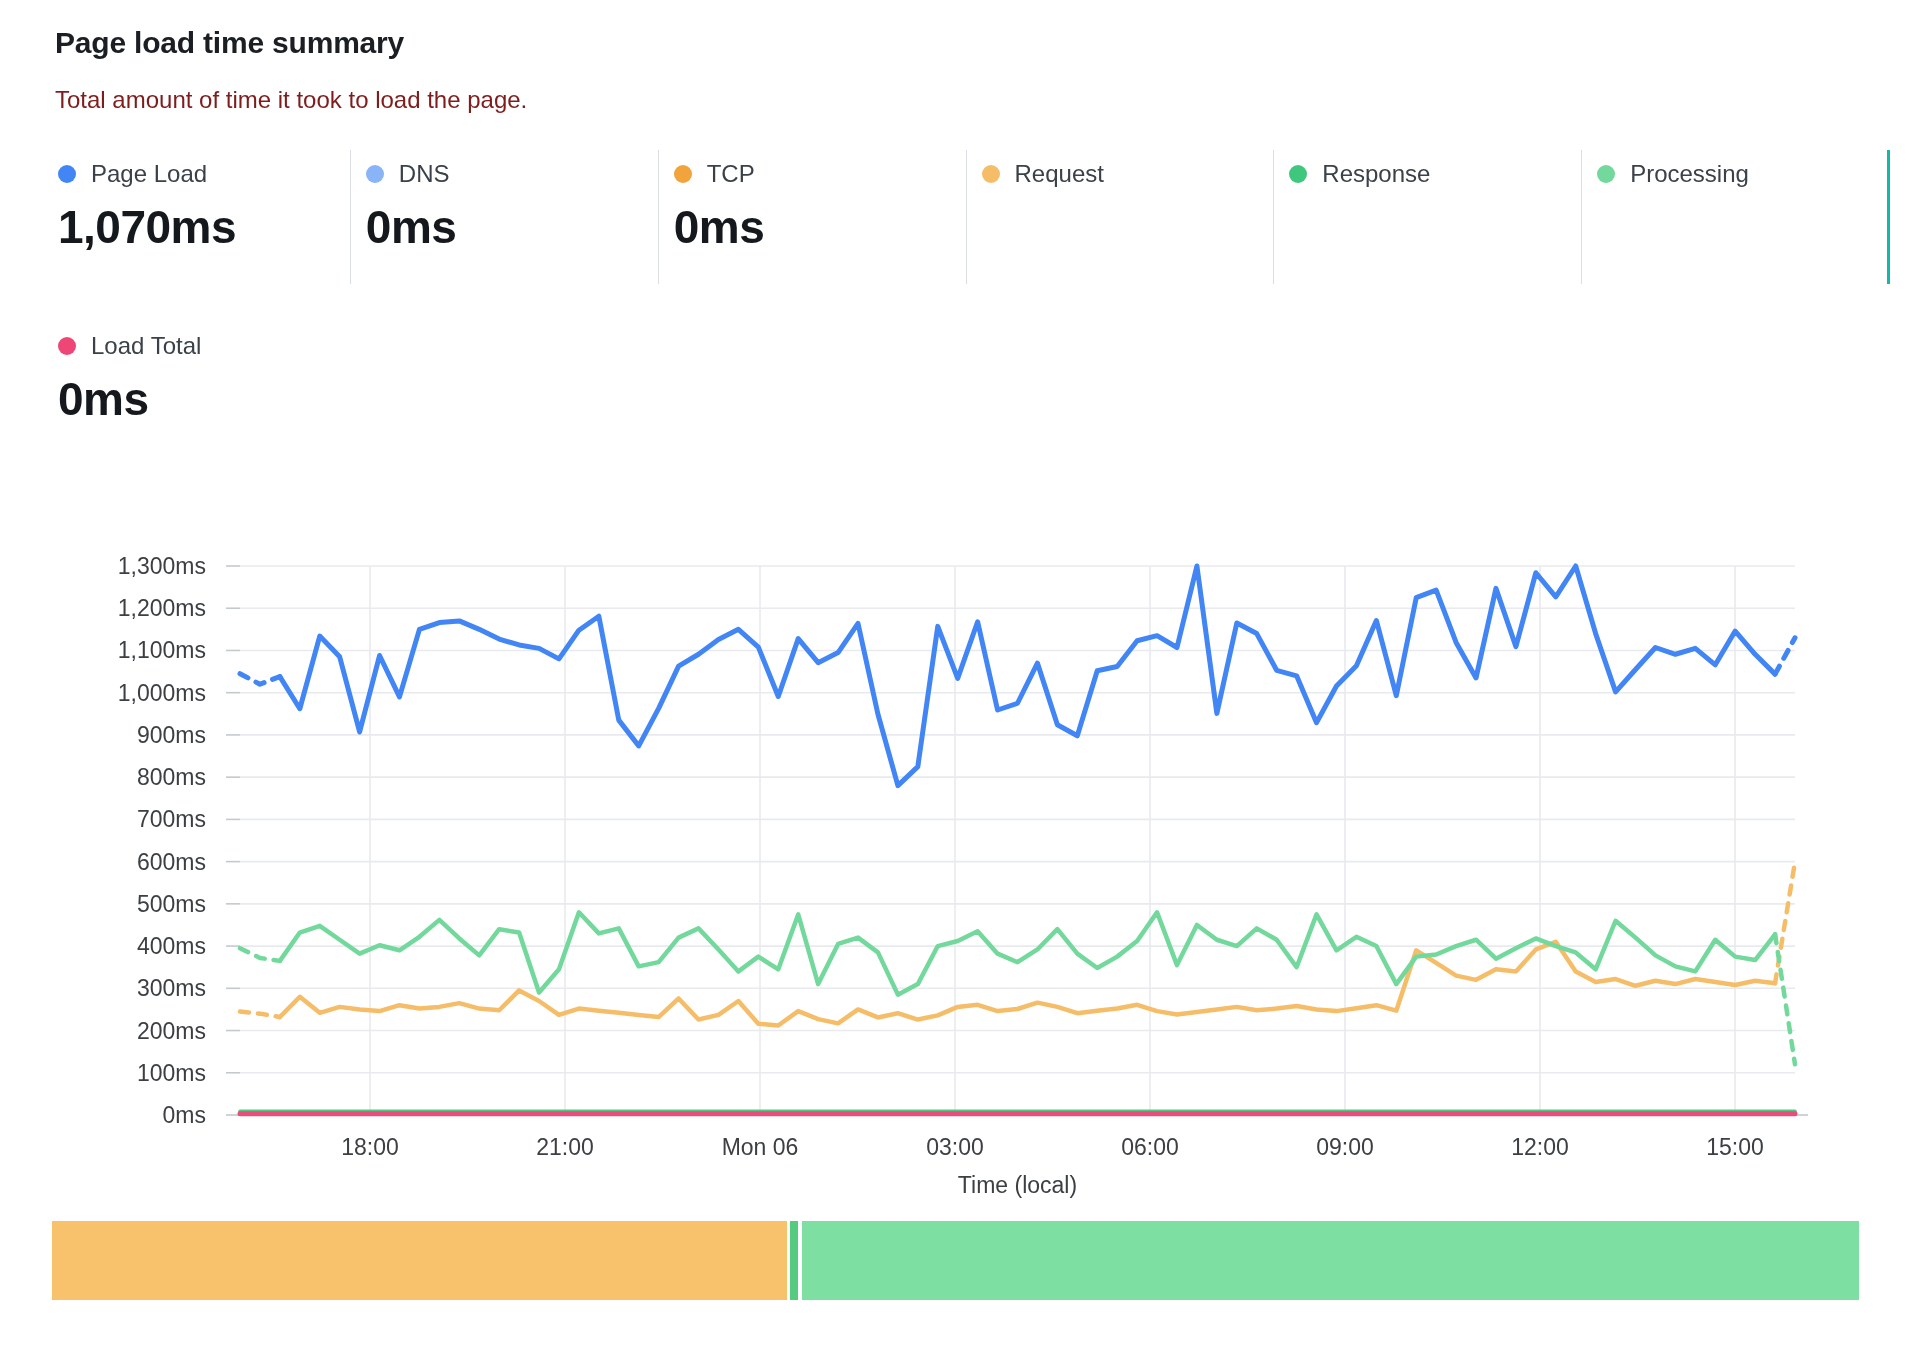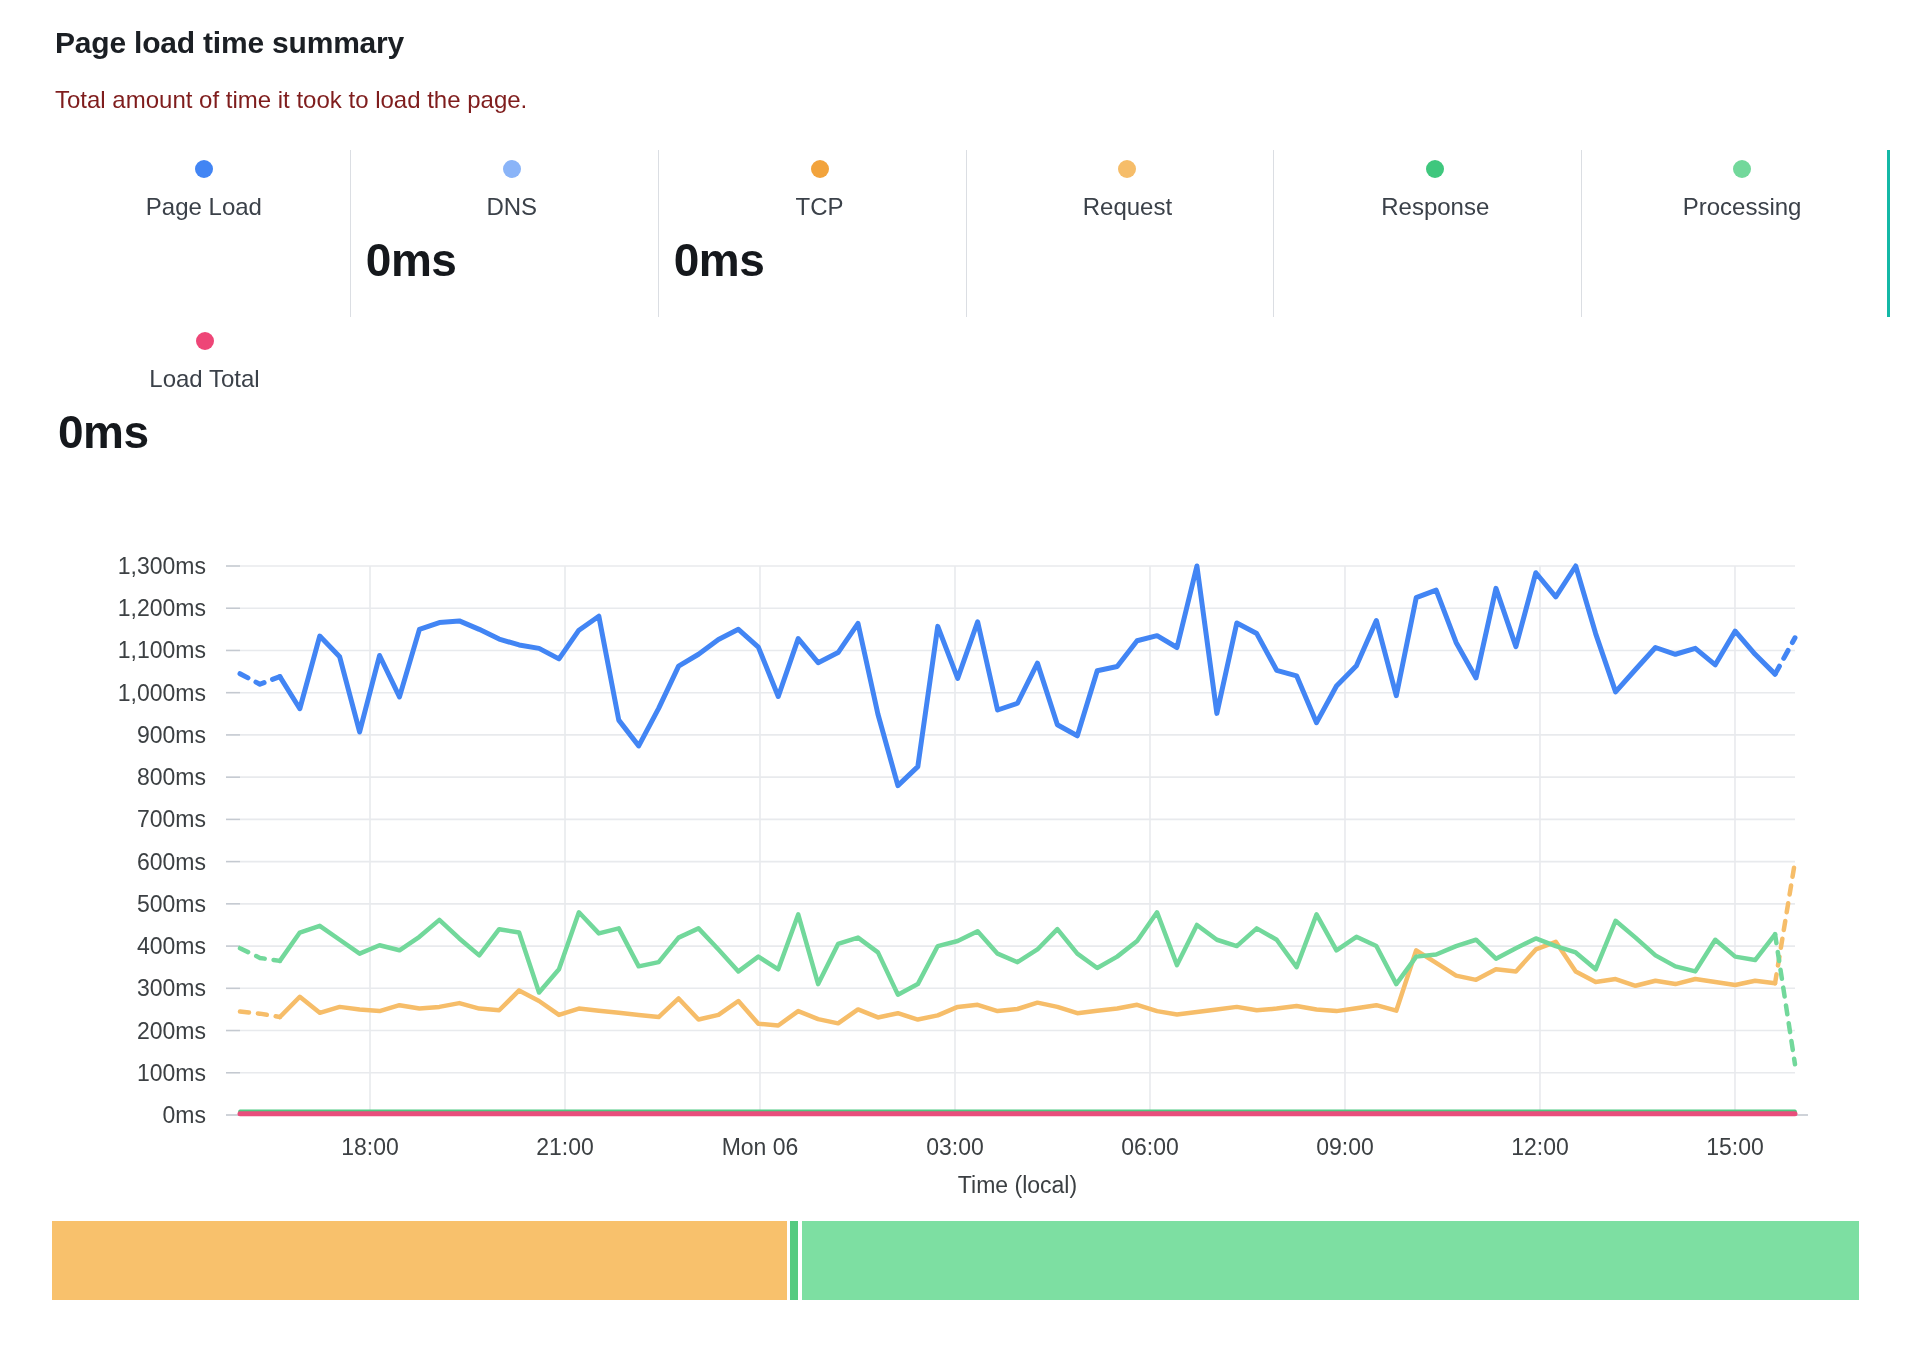--- a/index.html
+++ b/index.html
@@ -5,41 +5,42 @@
   html,body{margin:0;padding:0;background:#ffffff;}
   .page{position:relative;width:1910px;height:1352px;background:#ffffff;overflow:hidden;
         font-family:"Liberation Sans",sans-serif;color:#202124;}
   .title{position:absolute;left:55px;top:26px;font-size:30px;font-weight:700;color:#1b1f24;letter-spacing:-.2px;}
   .subtitle{position:absolute;left:55px;top:86px;font-size:24px;font-weight:400;color:#7f1d1d;}
   .metrics{position:absolute;left:43px;top:150px;width:1847px;display:grid;grid-template-columns:repeat(6,1fr);}
   .metrics2{position:absolute;left:43px;top:322px;width:308px;}
   .metric{border-right:1px solid #dbdee3;padding:10px 0 30px 15px;}
   .metric:last-child{border-right:3px solid #14b8a6;}
   .metric.noborder{border-right:none;padding-left:15px;}
-  .metric-label{display:flex;align-items:center;gap:15px;font-size:24px;color:#3b4149;flex-direction:column;}
+  .metric-label{display:flex;align-items:center;gap:15px;font-size:24px;color:#3b4149;}
   .dot{width:18px;height:18px;border-radius:50%;flex:0 0 auto;}
   .metric-value{margin-top:12px;font-size:46px;font-weight:700;color:#15181c;letter-spacing:-.5px;}
   svg.chart{position:absolute;left:0;top:0;}
   .statusbar{position:absolute;left:52px;top:1221px;width:1807px;height:79px;display:flex;align-items:stretch;}
   .statusbar .seg{height:100%;}
 </style>
 </head>
 <body>
 
 <div class="page">
 
   <div class="title">Page load time summary</div>
   <div class="subtitle">Total amount of time it took to load the page.</div>
 
   <div class="metrics" id="metrics-row1">
       <div class="metric">
         <div class="metric-label">
           <span class="dot" style="background:#4285f4"></span>
           <span>Page Load</span>
         </div>
+        <div class="metric-value">1,070ms</div>
       </div>
       <div class="metric">
         <div class="metric-label">
           <span class="dot" style="background:#8ab4f8"></span>
           <span>DNS</span>
         </div>
         <div class="metric-value">0ms</div>
       </div>
       <div class="metric">
         <div class="metric-label">

